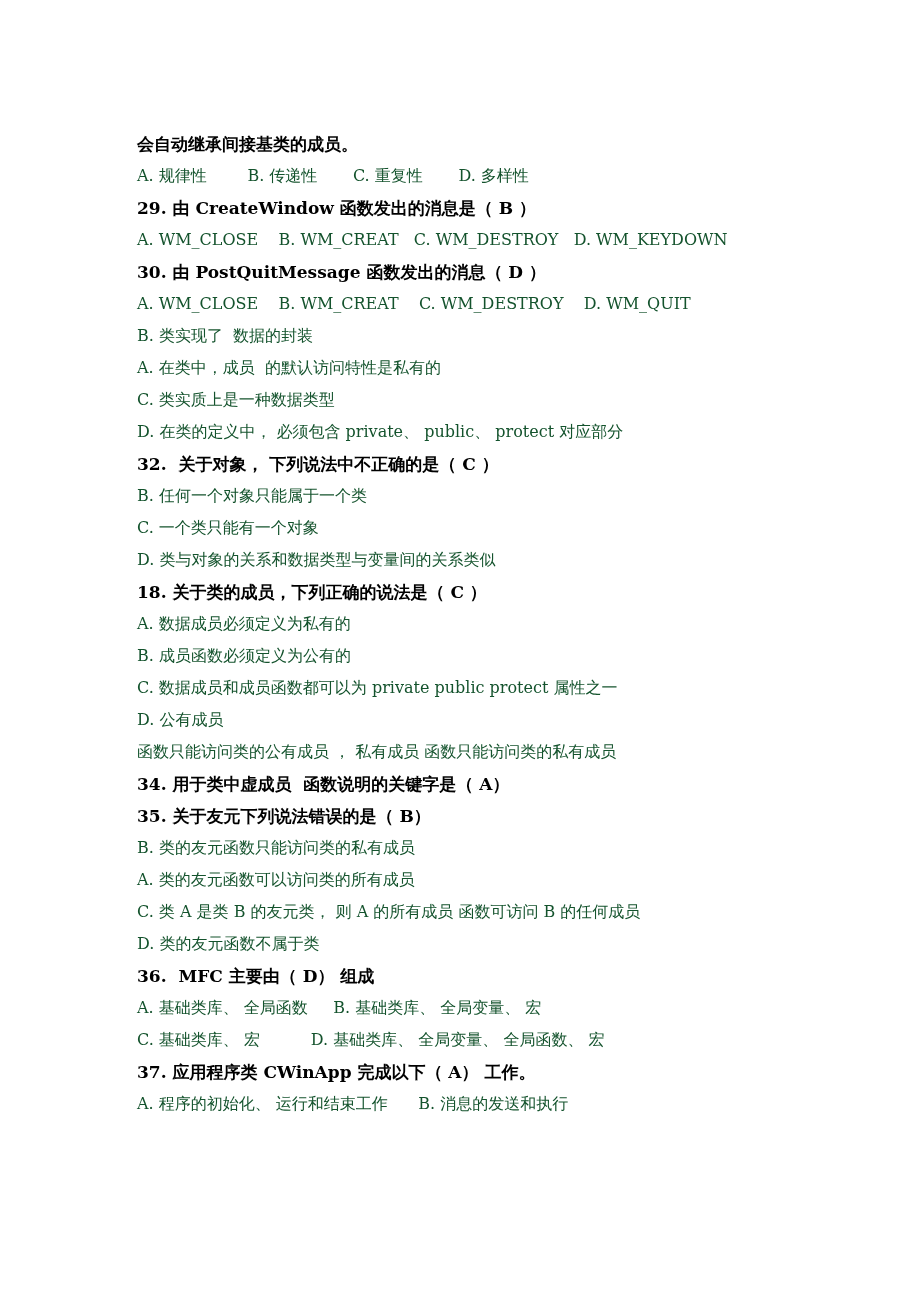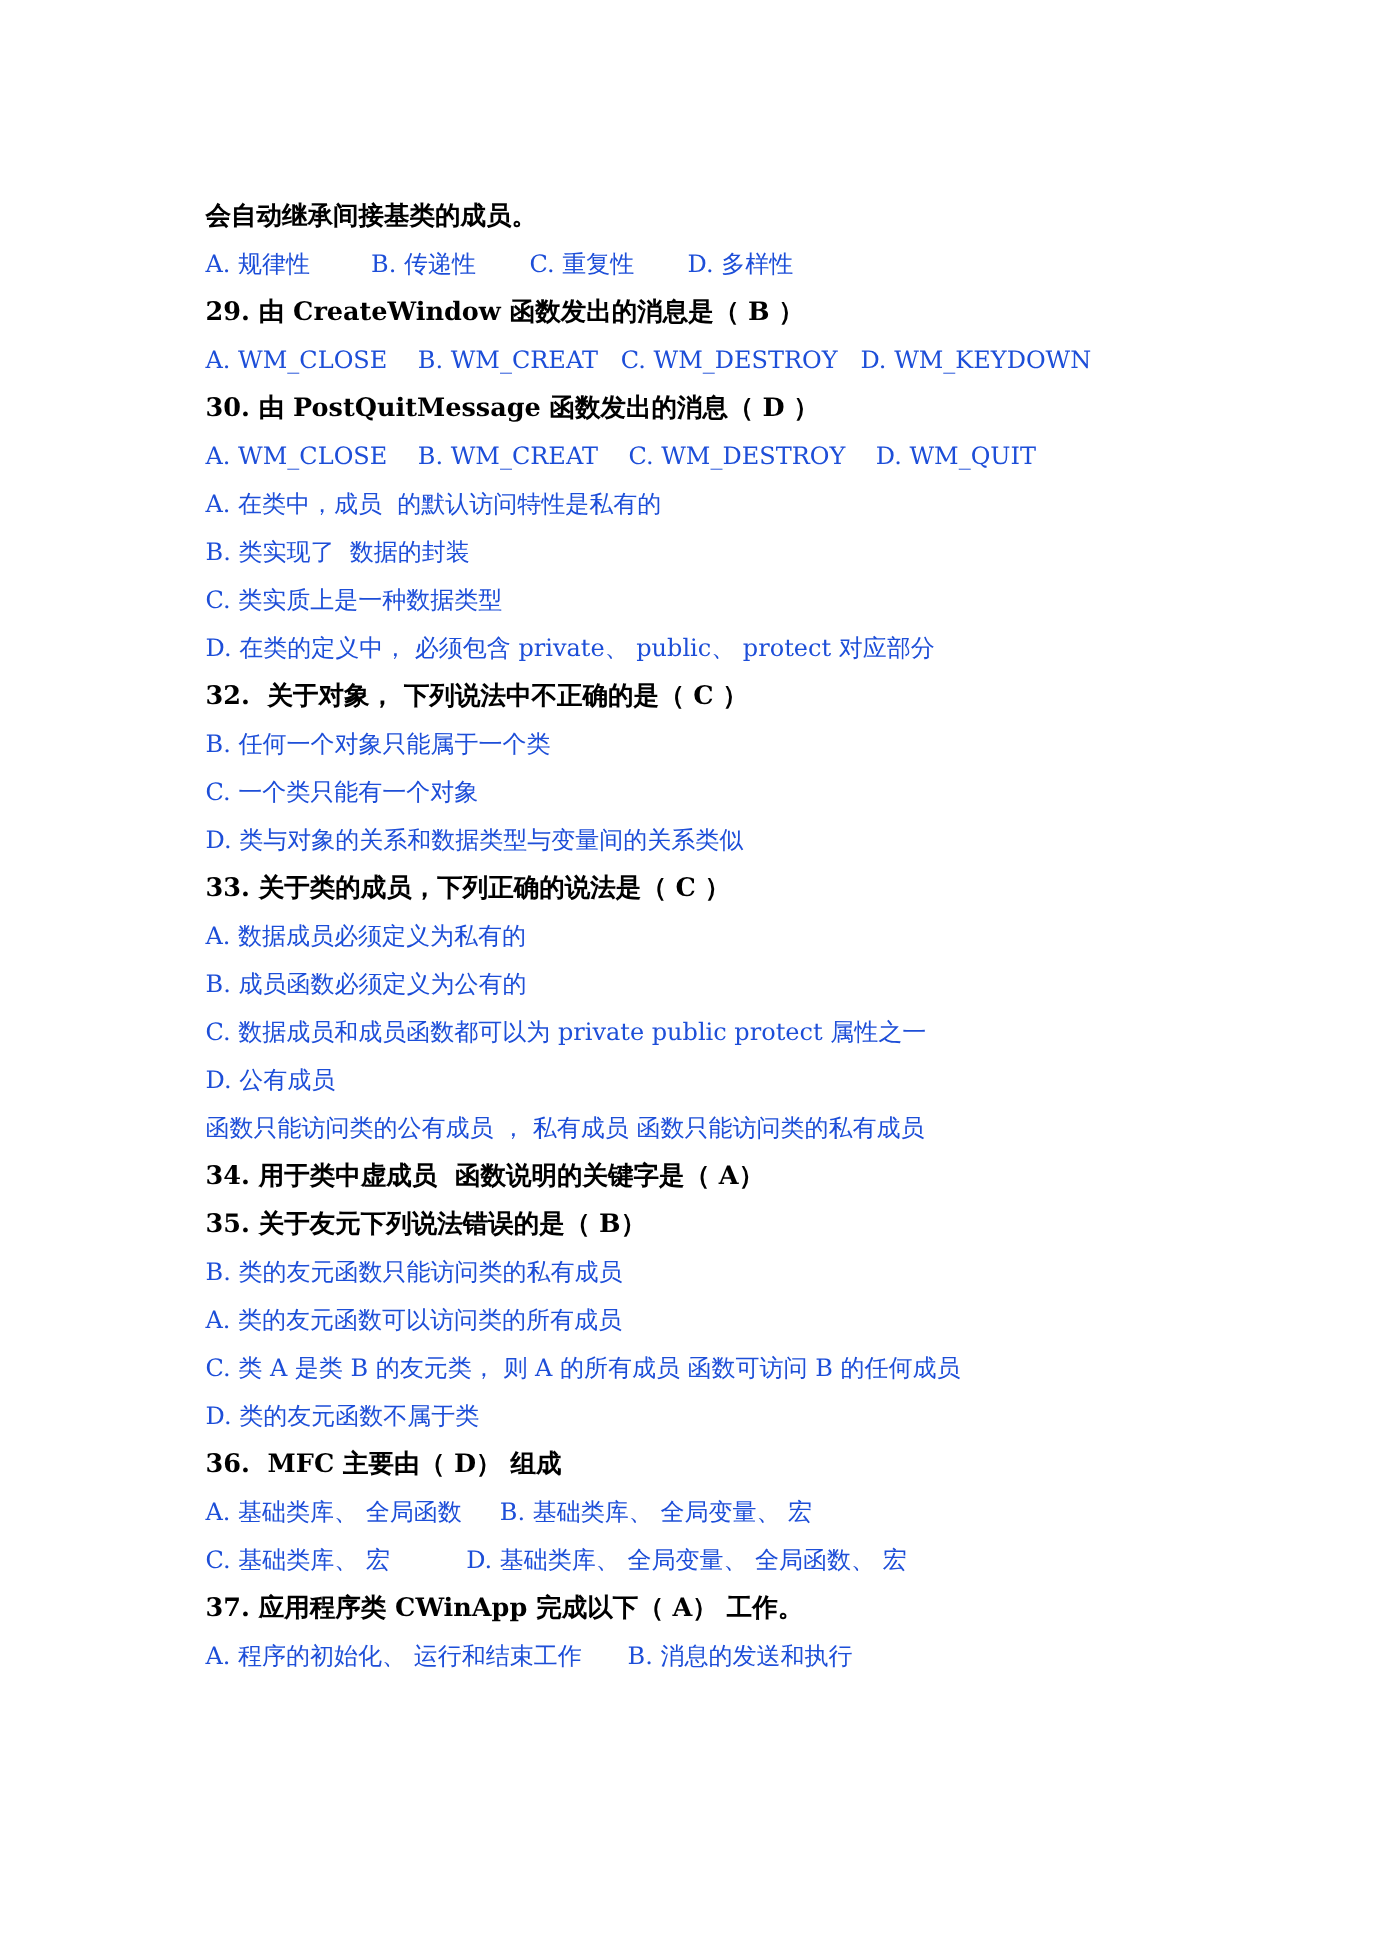--- a/index.html
+++ b/index.html
@@ -46,43 +46,43 @@
   .q {
     font-weight: bold;
     font-size: 17px;
     font-family: "DejaVu Serif", "Liberation Serif", serif;
   }
 
   
   .opt {
     font-weight: normal;
     font-size: 16px;
-    color: #1d4ed8;
+    color: #14532d;
   }
 </style>
 </head>
 <body>
 
 <div id="page">
   <div id="content">
       <div class="line q">会自动继承间接基类的成员。</div>
       <div class="line opt">A. 规律性        B. 传递性       C. 重复性       D. 多样性</div>
       <div class="line q">29. 由 CreateWindow 函数发出的消息是（ B ）</div>
       <div class="line opt">A. WM_CLOSE    B. WM_CREAT   C. WM_DESTROY   D. WM_KEYDOWN</div>
       <div class="line q">30. 由 PostQuitMessage 函数发出的消息（ D ）</div>
       <div class="line opt">A. WM_CLOSE    B. WM_CREAT    C. WM_DESTROY    D. WM_QUIT</div>
+      <div class="line opt">B. 类实现了  数据的封装</div>
       <div class="line opt">A. 在类中，成员  的默认访问特性是私有的</div>
-      <div class="line opt">B. 类实现了  数据的封装</div>
       <div class="line opt">C. 类实质上是一种数据类型</div>
       <div class="line opt">D. 在类的定义中， 必须包含 private、 public、 protect 对应部分</div>
       <div class="line q">32.  关于对象， 下列说法中不正确的是（ C ）</div>
       <div class="line opt">B. 任何一个对象只能属于一个类</div>
       <div class="line opt">C. 一个类只能有一个对象</div>
       <div class="line opt">D. 类与对象的关系和数据类型与变量间的关系类似</div>
-      <div class="line q">33. 关于类的成员，下列正确的说法是（ C ）</div>
+      <div class="line q">18. 关于类的成员，下列正确的说法是（ C ）</div>
       <div class="line opt">A. 数据成员必须定义为私有的</div>
       <div class="line opt">B. 成员函数必须定义为公有的</div>
       <div class="line opt">C. 数据成员和成员函数都可以为 private public protect 属性之一</div>
       <div class="line opt">D. 公有成员</div>
       <div class="line opt">函数只能访问类的公有成员 ， 私有成员 函数只能访问类的私有成员</div>
       <div class="line q">34. 用于类中虚成员  函数说明的关键字是（ A）</div>
       <div class="line q">35. 关于友元下列说法错误的是（ B）</div>
       <div class="line opt">B. 类的友元函数只能访问类的私有成员</div>
       <div class="line opt">A. 类的友元函数可以访问类的所有成员</div>
       <div class="line opt">C. 类 A 是类 B 的友元类， 则 A 的所有成员 函数可访问 B 的任何成员</div>

